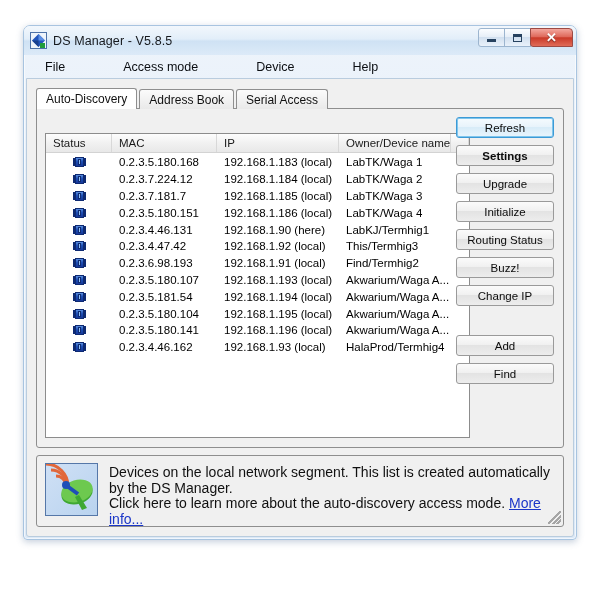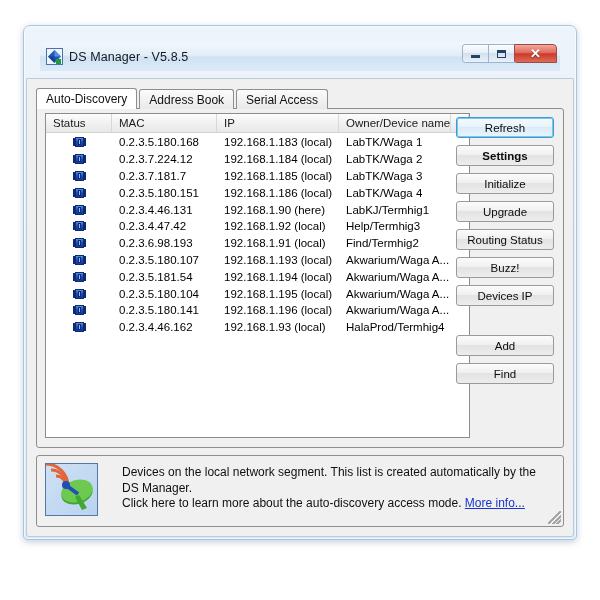--- a/index.html
+++ b/index.html
@@ -13,21 +13,21 @@
 
   
   #window {
     position: absolute;
     left: 23px; top: 25px;
     width: 554px; height: 515px;
     border-radius: 7px 7px 4px 4px;
     background: linear-gradient(to bottom, #eef4fb 0%, #e4eef9 40%, #dce9f7 100%);
     border: 1px solid #a8c4e0;
     box-shadow: 0 0 0 1px rgba(255,255,255,0.6) inset, 0 2px 7px rgba(80,110,150,0.33);
-    padding: 16px;
+    padding: 0;
   }
 
   
   #titlebar {
     position: relative;
     height: 29px;
     border-radius: 6px 6px 0 0;
     background: linear-gradient(to bottom, #f2f7fc 0%, #e2eef9 45%, #cfe2f4 52%, #dceaf8 100%);
     display: flex; align-items: center;
     padding-left: 6px;
@@ -119,21 +119,21 @@
     position: absolute;
     left: 9px; right: 9px; top: 29px; bottom: 88px;
     background: #f0f0f0;
     border: 1px solid #8e8e8e;
     border-radius: 0 3px 3px 3px;
   }
 
   
   #listview {
     position: absolute;
-    left: 8px; top: 4px;
+    left: 8px; top: 24px;
     width: 425px; bottom: 9px;
     background: #ffffff;
     border: 1px solid #8c8c8c;
     overflow: hidden;
   }
   #lv-header {
     display: flex;
     height: 19px;
     background: linear-gradient(to bottom,#fdfdfd 0%,#f1f1f1 50%,#e8e8e8 100%);
     border-bottom: 1px solid #d3d3d3;
@@ -219,22 +219,22 @@
     padding: 7px 8px;
   }
   #info-icon {
     width: 53px; height: 53px;
     flex: 0 0 auto;
     border: 1px solid #5577a8;
     background: linear-gradient(135deg,#cfe0f5 0%,#b9d3ef 100%);
     position: relative; overflow: hidden;
   }
   #info-text {
-    margin-left: 24px;
-    font-size: 12px; color: #101010;
+    margin-left: 11px;
+    font-size: 14px; color: #101010;
     line-height: 15.5px;
     padding-top: 2px;
   }
   #info-link {
     color: #1a36c8;
     text-decoration: underline;
   }
   
   #grip {
     position: absolute; right: 2px; bottom: 2px;
@@ -376,21 +376,21 @@
               <div class="cell col-status">
                 <span class="dev-icon">
                   <span class="capL"></span>
                   <span class="body"></span>
                   <span class="inner"></span>
                   <span class="capR"></span>
                 </span>
               </div>
               <div class="cell col-mac">0.2.3.4.47.42</div>
               <div class="cell col-ip">192.168.1.92 (local)</div>
-              <div class="cell col-owner">Help/Termhig3</div>
+              <div class="cell col-owner">This/Termhig3</div>
               <div class="cell col-extra"></div>
             </div>
             <div class="lv-row">
               <div class="cell col-status">
                 <span class="dev-icon">
                   <span class="capL"></span>
                   <span class="body"></span>
                   <span class="inner"></span>
                   <span class="capR"></span>
                 </span>
@@ -469,25 +469,25 @@
               <div class="cell col-ip">192.168.1.93 (local)</div>
               <div class="cell col-owner">HalaProd/Termhig4</div>
               <div class="cell col-extra"></div>
             </div>
           </div>
       </div>
 
       <div id="btncol">
         <div class="btn focus">Refresh</div>
         <div class="btn bold">Settings</div>
+        <div class="btn">Upgrade</div>
         <div class="btn">Initialize</div>
-        <div class="btn">Upgrade</div>
         <div class="btn">Routing Status</div>
         <div class="btn">Buzz!</div>
-        <div class="btn">Devices IP</div>
+        <div class="btn">Change IP</div>
         <div class="btn-gap"></div>
         <div class="btn">Add</div>
         <div class="btn">Find</div>
       </div>
     </div>
 
     <div id="infopanel">
       <div id="info-icon">
         <svg width="51" height="51" viewBox="0 0 51 51">
           <g fill="none" stroke="#e1673a" stroke-width="3">

